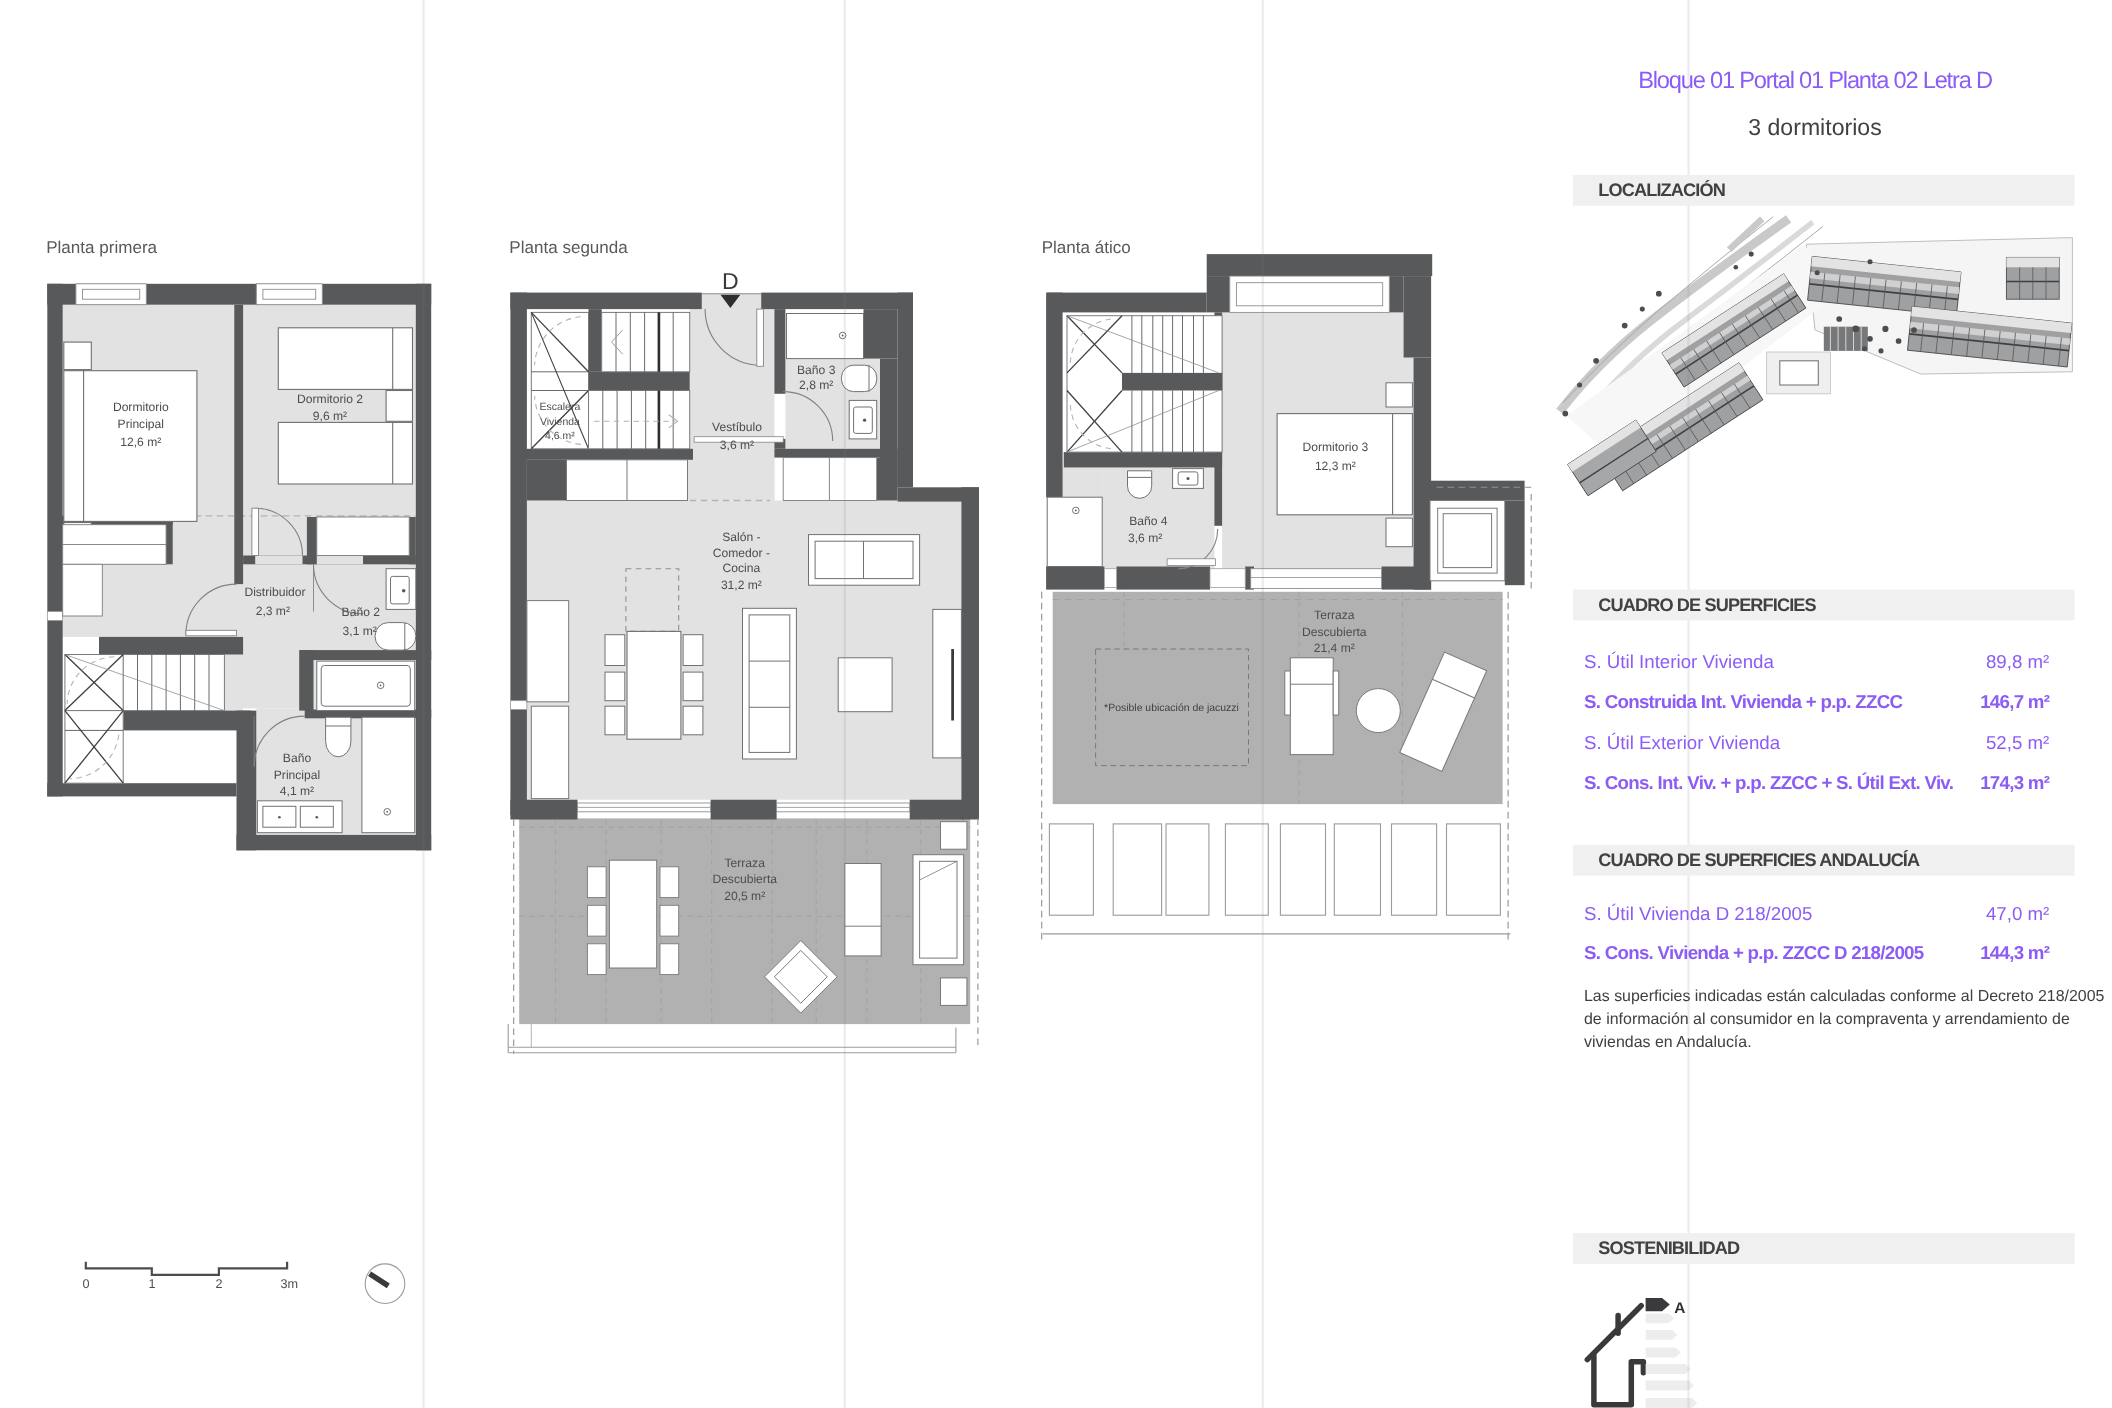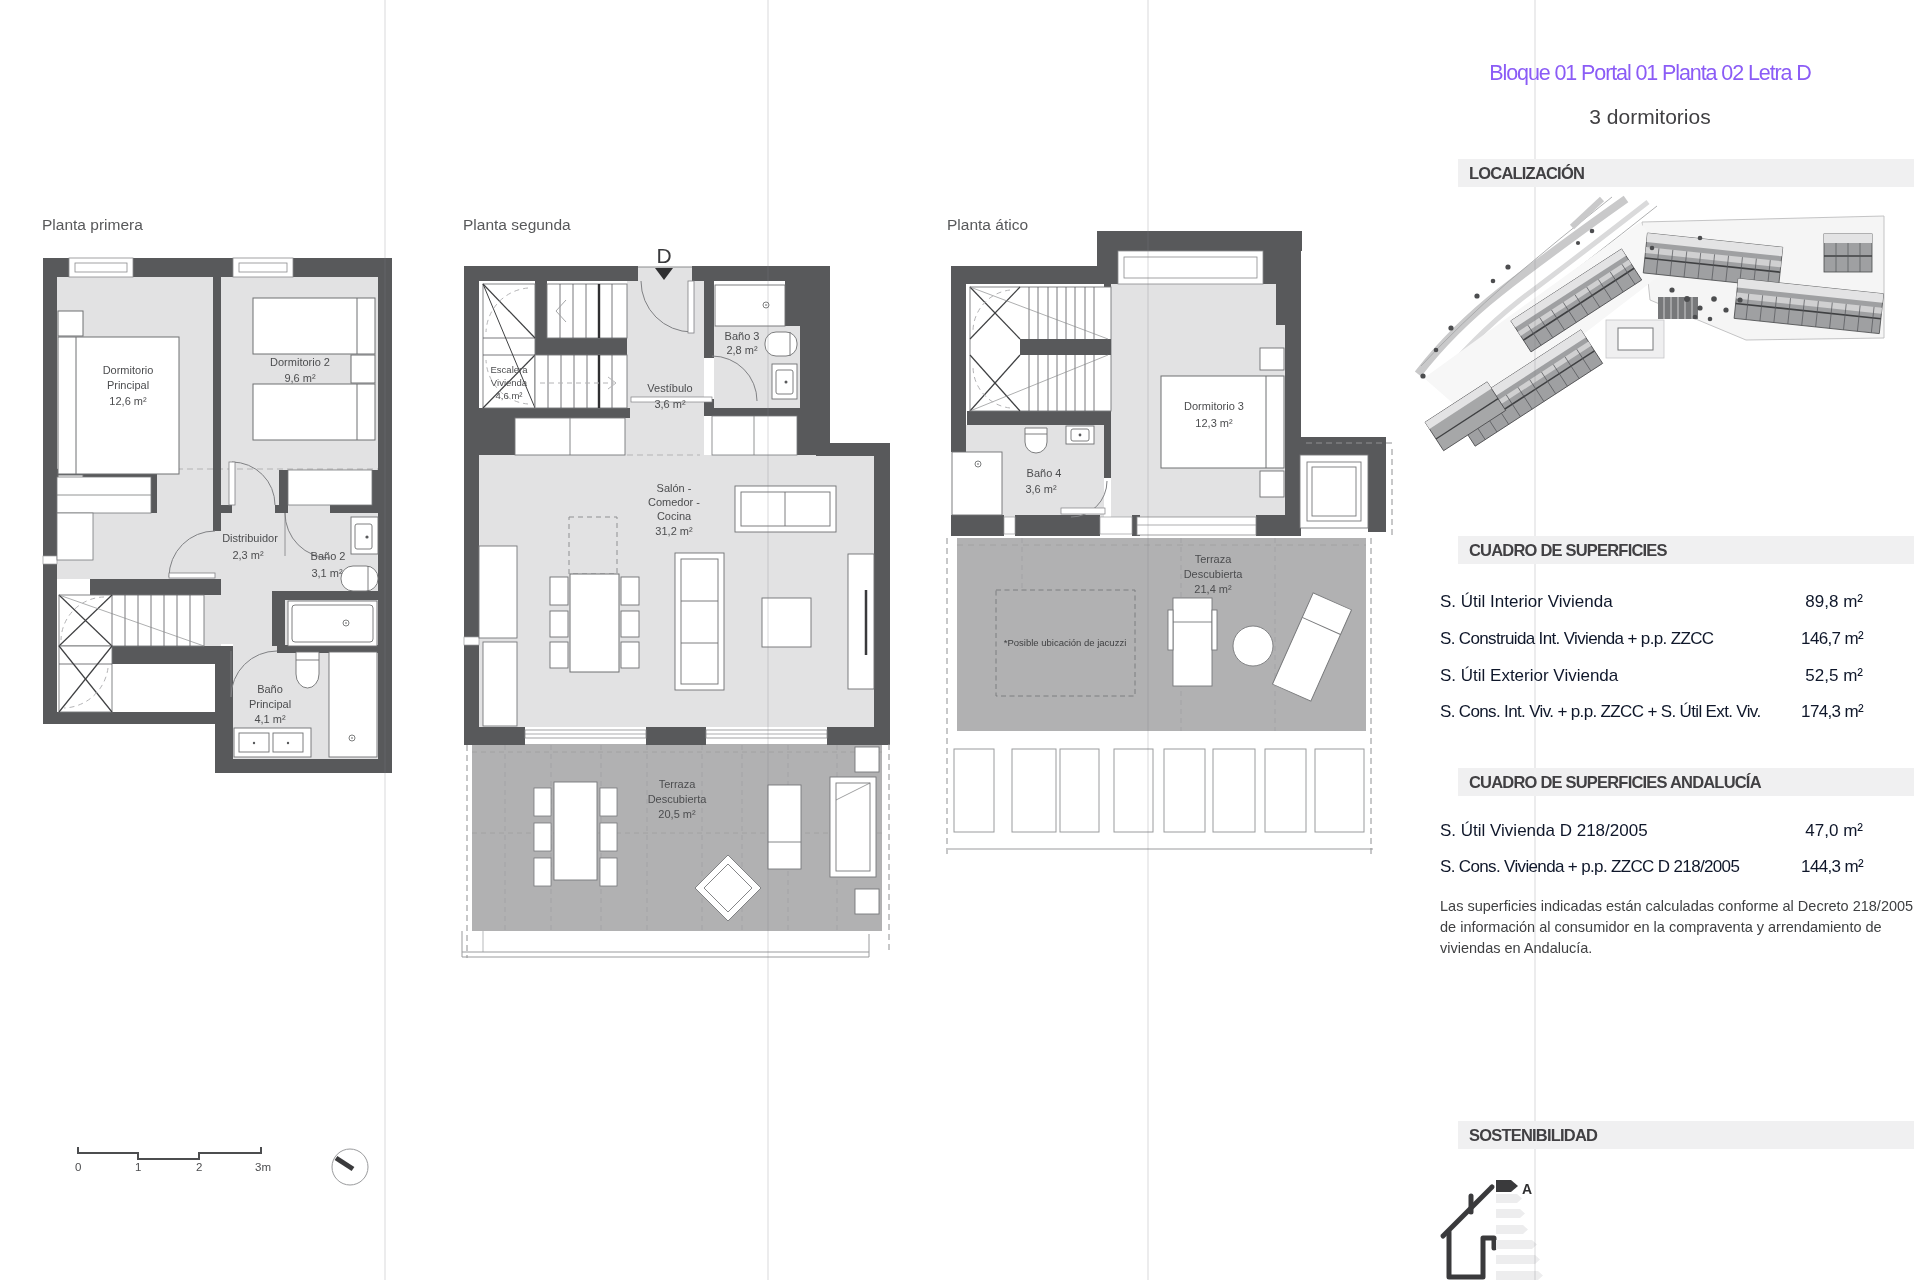--- a/index.html
+++ b/index.html
@@ -3,24 +3,24 @@
 <meta charset="utf-8">
 <style>
   html,body{margin:0;padding:0;background:#fff;}
   #page{position:relative;width:1920px;height:1280px;background:#ffffff;overflow:hidden;
         font-family:"Liberation Sans", sans-serif;}
   svg text{font-family:"Liberation Sans", sans-serif;}
   .lbl{font-size:11px;fill:#4C4D4F;}
   .lbl9{font-size:9.5px;fill:#4C4D4F;}
   .ptitle{font-size:15.5px;fill:#58595B;}
   .hbar{position:absolute;left:1430px;width:456px;height:28px;background:#F0F0F1;
-        color:#414043;font-size:16.5px;font-weight:bold;letter-spacing:-0.8px;line-height:28px;padding-left:11px;box-sizing:border-box;margin-left:28px;}
-  .row{position:absolute;left:1440px;width:423px;font-size:17px;color:#0f172a;white-space:nowrap;}
+        color:#414043;font-size:16.5px;font-weight:bold;letter-spacing:-0.8px;line-height:28px;padding-left:23px;box-sizing:border-box;}
+  .row{position:absolute;left:1440px;width:423px;font-size:17px;color:#8b5cf6;white-space:nowrap;}
   .row .v{float:right;}
-  .rowb{font-weight:normal;letter-spacing:-0.65px;}
+  .rowb{font-weight:bold;letter-spacing:-0.65px;}
   .vline{position:absolute;top:0;width:2px;height:1280px;background:rgba(130,130,132,0.15);}
 </style>
 </head>
 <body>
 <div id="page">
 <svg width="1920" height="1280" viewBox="0 0 1920 1280" style="position:absolute;left:0;top:0">
 <g id="plan1" fill="none">
 
 <text x="42" y="230" class="ptitle">Planta primera</text>
 

